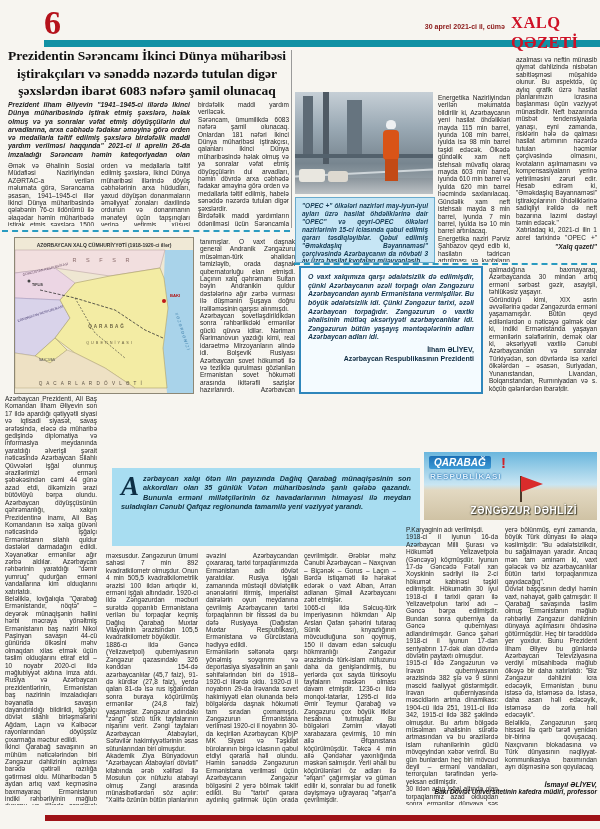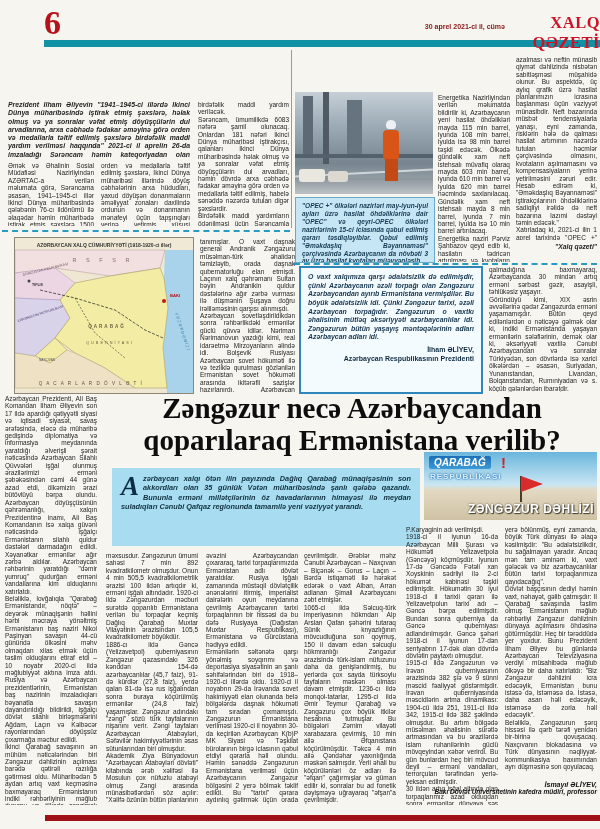--- a/index.html
+++ b/index.html
@@ -52,36 +52,37 @@
   
   .promo{background:linear-gradient(180deg,#6ab6dd 0%,#c9e6f3 48%,#e3d9c2 56%,#cfc2a4 100%);overflow:hidden;}
   .promo .logo{position:absolute;left:5px;top:4px;background:linear-gradient(#1b6fb5,#3c9ad6);
         color:#fff;font-weight:bold;font-style:italic;font-size:10px;padding:1px 5px;border-radius:2px;}
   .promo .bang{position:absolute;left:77px;top:2px;color:#d21f26;font-weight:bold;font-size:15px;}
   .promo .sub{position:absolute;left:6px;top:20px;color:#dff0fa;font-weight:bold;font-size:8px;
         letter-spacing:1px;text-shadow:0 0 2px #1b6fb5,0 0 2px #1b6fb5;}
   .flagpole{position:absolute;left:96px;top:24px;width:1.5px;height:26px;background:#4a3a2a;}
   .flag{position:absolute;left:97px;top:24px;width:0;height:0;border-top:8px solid transparent;
         border-bottom:8px solid transparent;border-left:22px solid #d92b2b;}
-  .corridor{position:absolute;right:3px;bottom:4px;color:#fff;font-weight:bold;font-size:12px;
+  .corridor{position:absolute;right:20px;bottom:4px;color:#fff;font-weight:bold;font-size:10px;
         letter-spacing:.5px;text-shadow:1px 1px 1px #44402f,0 0 2px #44402f;}
   .signame{font-size:7px;font-weight:bold;font-style:italic;text-align:right;color:#111;}
   .sigtitle{font-size:6.5px;font-weight:bold;font-style:italic;text-align:right;color:#111;}
   svg text{font-family:"Liberation Sans",sans-serif;}
 </style>
 </head>
 <body>
 
 <div class="page">
 
   <div class="abs pagenum serif" style="left:44px;top:4px;">6</div>
   <div class="abs tealbar" style="left:44px;top:40px;width:556px;"></div>
   <div class="abs date" style="left:400px;top:23px;width:105px;">30 aprel 2021-ci il, cümə</div>
-  <div class="abs masthead serif" style="left:511px;top:13px;text-align:right;">XALQ QƏZETİ</div>
-
+  <div class="abs masthead serif" style="left:511px;top:13px;">XALQ QƏZETİ</div>
+
+  <div class="abs h1a serif" style="left:5px;top:47px;width:284px;">Prezidentin Sərəncamı İkinci Dünya müharibəsi iştirakçıları və sənəddə nəzərdə tutulan digər şəxslərdən ibarət 6083 nəfərə şamil olunacaq</div>
   <div class="small lead" style="left:8px;top:101px;width:182px;height:58px;">Prezident İlham Əliyevin "1941–1945-ci illərdə İkinci Dünya müharibəsində iştirak etmiş şəxslərə, həlak olmuş və ya sonralar vəfat etmiş döyüşçülərin dul arvadlarına, arxa cəbhədə fədakar əməyinə görə orden və medallarla təltif edilmiş şəxslərə birdəfəlik maddi yardım verilməsi haqqında" 2021-ci il aprelin 26-da imzaladığı Sərəncam həmin kateqoriyadan olan vətəndaşlara göstərilən yüksək diqqət və qayğının növbəti nümunəsidir.</div>
   <div class="small" style="left:8px;top:162px;width:86px;height:64px;">Əmək və Əhalinin Sosial Müdafiəsi Nazirliyindən AZƏRTAC-a verilən məlumata görə, Sərəncama əsasən, 1941–1945-ci illər İkinci Dünya müharibəsində qələbənin 76-cı ildönümü ilə əlaqədar həmin müharibədə iştirak etmiş şəxslərə 1500 manat məbləğində birdəfəlik maddi yardım ödəniləcək.
 Həmçinin İkinci Dünya müharibəsində həlak olmuş və ya sonralar vəfat etmiş döyüşçülərin dul arvadlarına, həmin dövrdə arxa cəbhədə fədakar əməyinə görə</div>
   <div class="small" style="left:101px;top:162px;width:89px;height:64px;">orden və medallarla təltif edilmiş şəxslərə, İkinci Dünya müharibəsi illərində döyüş cəbhələrinin arxa hüdudları, yaxud döyüşən donanmaların əməliyyat zonaları daxilində ordunun və donanmanın mənafeyi üçün tapşırıqları yerinə yetirmiş xüsusi birləşmələrin işçilərinə, İkinci Dünya müharibəsi dövründə Leninqrad şəhərinin müdafiəsinə görə müvafiq medal və döş nişanı ilə təltif edilmiş şəxslərə, habelə Leninqrad şəhərinin mühasirəsi iştirakçılarına 750 manat məbləğində</div>
   <div class="small" style="left:198px;top:101px;width:91px;height:125px;">birdəfəlik maddi yardım veriləcək.
 Sərəncam, ümumilikdə 6083 nəfərə şamil olunacaq. Onlardan 181 nəfəri İkinci Dünya müharibəsi iştirakçısı, qalanları İkinci Dünya müharibəsində həlak olmuş və ya sonralar vəfat etmiş döyüşçülərin dul arvadları, həmin dövrdə arxa cəbhədə fədakar əməyinə görə orden və medallarla təltif edilmiş, habelə sənəddə nəzərdə tutulan digər şəxslərdir.
 Birdəfəlik maddi yardımların ödənilməsi üçün Sərəncamla 2021-ci il dövlət büdcəsində nəzərdə tutulmuş Prezidentin ehtiyat fondundan 4,6 milyon manat vəsait ayrılıb.
 Əmək və Əhalinin Sosial Müdafiəsi Nazirliyi tərəfindən Sərəncamın yüksək səviyyədə icrası təmin edilməklə, birdəfəlik maddi yardım İkinci Dünya müharibəsi iştirakçılarının və digər müvafiq şəxslərin bank hesablarına köçürüləcək.</div>
 
   <div class="abs vdiv" style="left:291px;top:50px;height:178px;"></div>
@@ -145,24 +146,20 @@
     <div class="qsig">
       <div>İlham ƏLİYEV,</div>
       <div>Azərbaycan Respublikasının Prezidenti</div>
     </div>
   </div>
 
   <div class="small" style="left:489px;top:266px;width:108px;height:126px;">qalmadığına baxmayaraq, Azərbaycanda 30 mindən artıq erməni sərbəst gəzir, asayişli, təhlükəsiz yaşayır.
 Göründüyü kimi, XIX əsrin əvvəllərinə qədər Zəngəzurda erməni yaşamamışdır. Bütün qeyd edilənlərdən o nəticəyə gəlmək olar ki, indiki Ermənistanda yaşayan ermənilərin sələflərinin, demək olar ki, əksəriyyəti vaxtilə Cənubi Azərbaycandan və sonralar Türkiyədən, son dövrlərdə isə xarici ölkələrdən – əsasən, Suriyadan, Yunanıstandan, Livandan, Bolqarıstandan, Rumıniyadan və s. köçüb gələnlərdən ibarətdir.
 Azərbaycan Prezidenti İlham Əliyev Naxçıvan Muxtar Respublikasının 95 illik yubileyinə həsr olunmuş təntənəli mərasimdəki nitqində yuxarıda qeyd edilən həqiqəti belə ifadə etmişdir: "O vaxt xalqımıza qarşı ədalətsizlik də edilmişdir, çünki Azərbaycanın əzəli torpağı olan Zəngəzuru Azərbaycandan ayırıb Ermənistana vermişdilər. Bu böyük ədalətsizlik idi. Çünki Zəngəzur tarixi, əzəli Azərbaycan torpağıdır. Zəngəzurun o vaxtkı əhalisinin mütləq əksəriyyəti azərbaycanlılar idi. Zəngəzurun bütün</div>
 
-  <div class="abs h3a serif" style="left:104px;top:393px;width:496px;">
-    <div>Zəngəzur necə Azərbaycandan</div>
-    <div>qoparılaraq Ermənistana verilib?</div>
-  </div>
 
   <div class="abs promo" style="left:424px;top:452px;width:173px;height:68px;">
     <div class="logo">QARABAĞ</div>
     <div class="bang">!</div>
     <div class="sub">RESPUBLİKASI</div>
     <div class="flagpole"></div>
     <div class="flag"></div>
     <div class="corridor">ZƏNGƏZUR DƏHLİZİ</div>
   </div>
 

